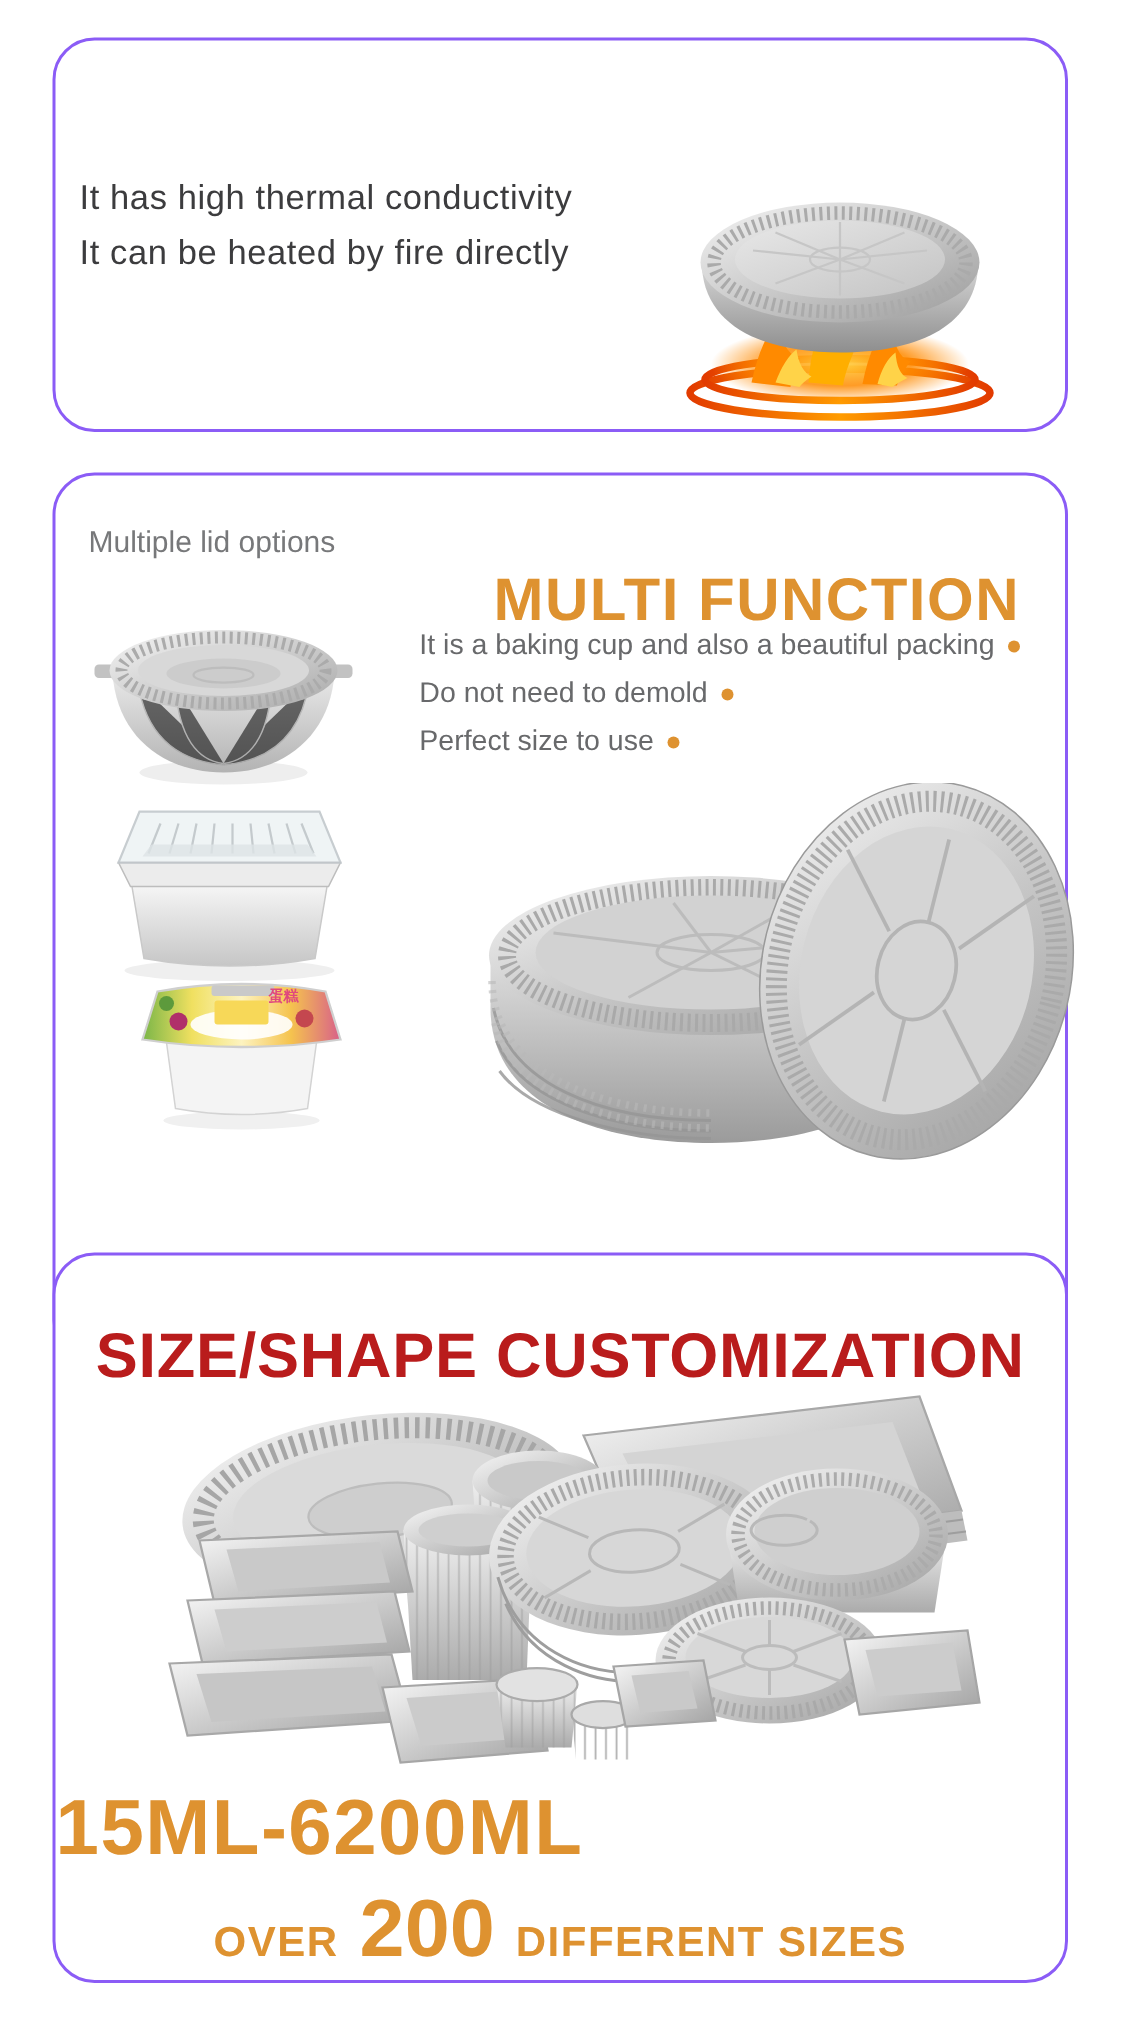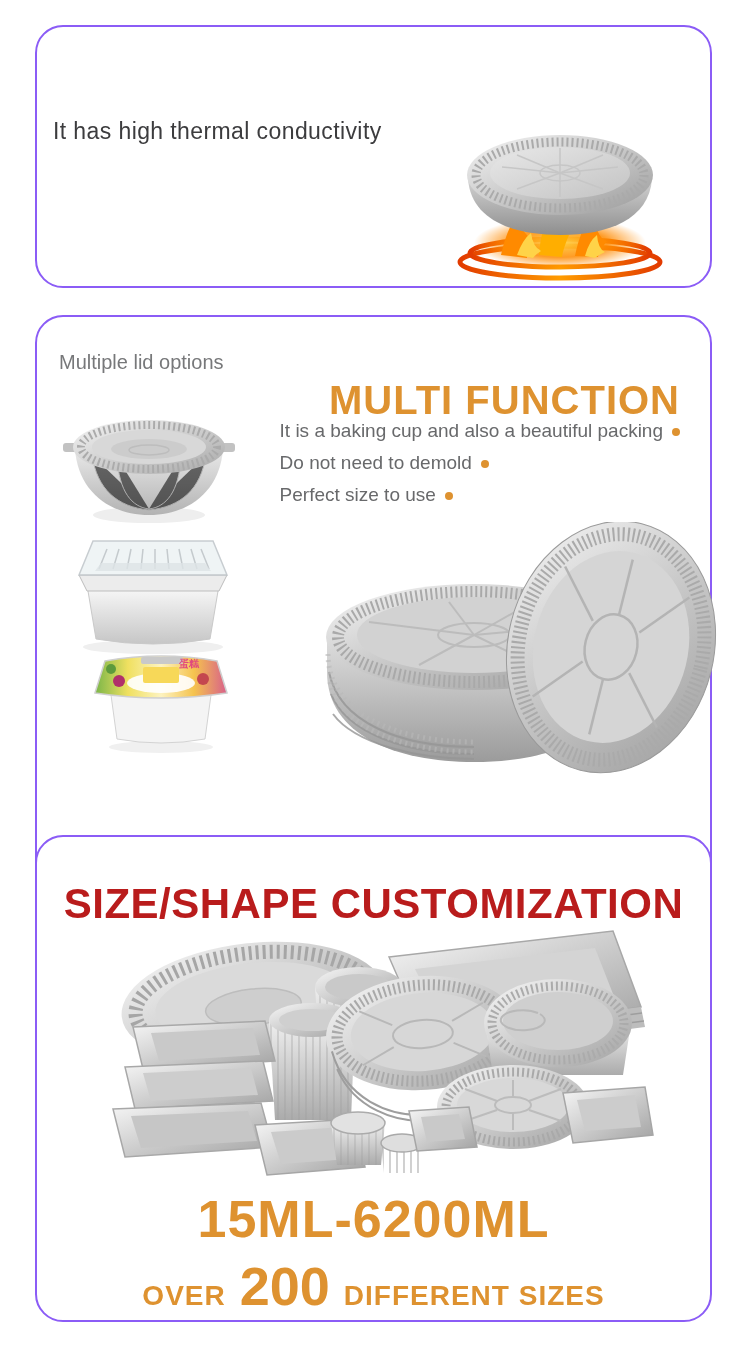--- a/index.html
+++ b/index.html
@@ -26,35 +26,36 @@
        background:#de9230;margin-left:9px;vertical-align:middle;}
   .img-bowl{position:absolute;left:20px;top:80px;}
   .img-rect{position:absolute;left:18px;top:206px;}
   .img-print{position:absolute;left:44px;top:332px;}
   .img-stack{position:absolute;left:262px;top:205px;}
 
   
   .sc-title{position:absolute;top:8px;left:0;width:100%;text-align:center;
             color:#b91c1c;font-size:42px;font-weight:bold;letter-spacing:0.5px;}
   .img-pile{position:absolute;left:56px;top:78px;}
-  .sc-range{position:absolute;top:352px;left:0;width:100%;text-align:center;
+  .sc-range{position:absolute;top:352px;left:0;width:100%;
             color:#de9230;font-size:52px;font-weight:bold;letter-spacing:1px;}
   .sc-over{position:absolute;top:418px;left:0;width:100%;display:flex;
            justify-content:center;align-items:baseline;gap:14px;color:#de9230;}
   .sc-over .small{font-size:28px;font-weight:bold;letter-spacing:1px;}
   .sc-over .big{font-size:54px;font-weight:bold;}
 </style>
 </head>
 <body>
 
 <div class="page">
 
   <section class="card card1">
     <div class="thermal-text">
       <div>It has high thermal conductivity</div>
+      <div>It can be heated by fire directly</div>
     </div>
 
     <svg class="fire-img" width="235" height="180" viewBox="0 0 235 180">
       <defs>
         <linearGradient id="fpRing" x1="0" y1="0" x2="1" y2="0">
           <stop offset="0" stop-color="#e23b00"></stop>
             <stop offset=".5" stop-color="#ff9c00"></stop>
             <stop offset="1" stop-color="#e23b00"></stop>
         </linearGradient>
         <radialGradient id="fpGlow" cx=".5" cy=".5" r=".5">

